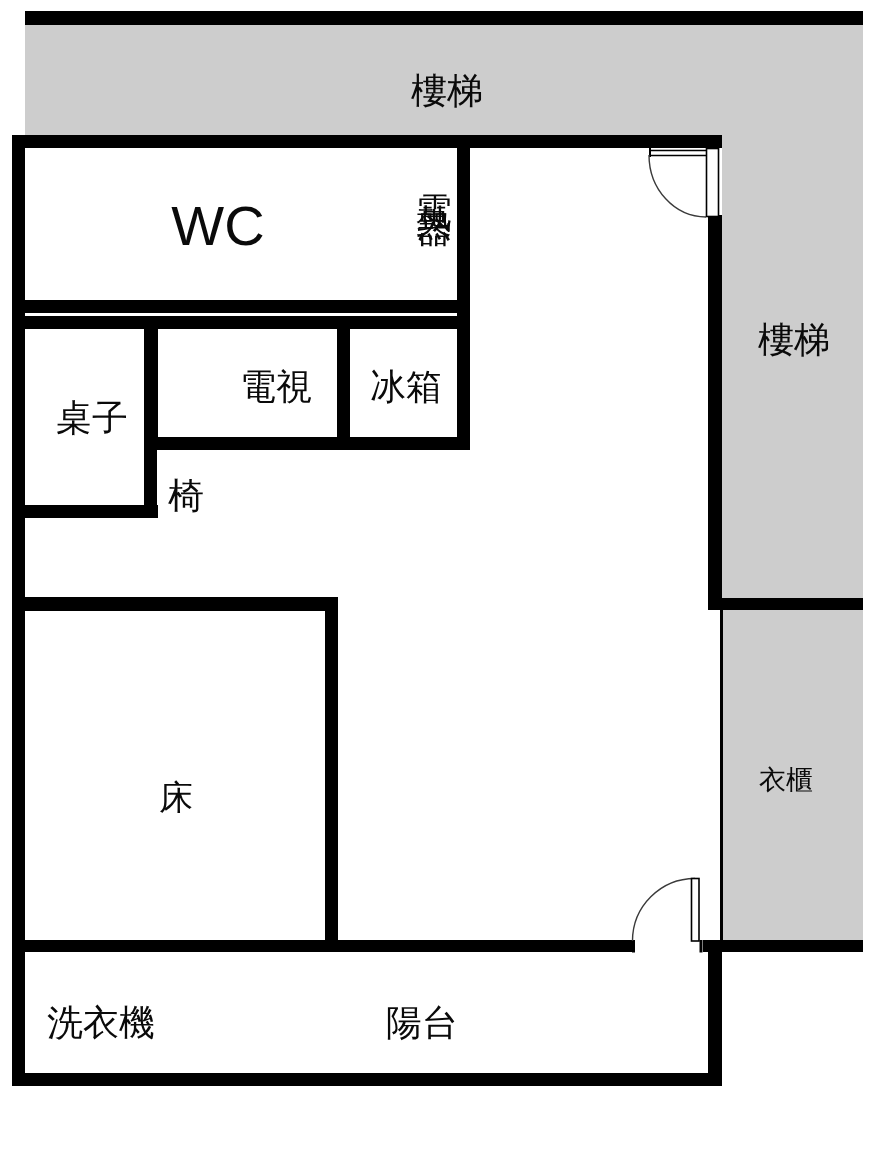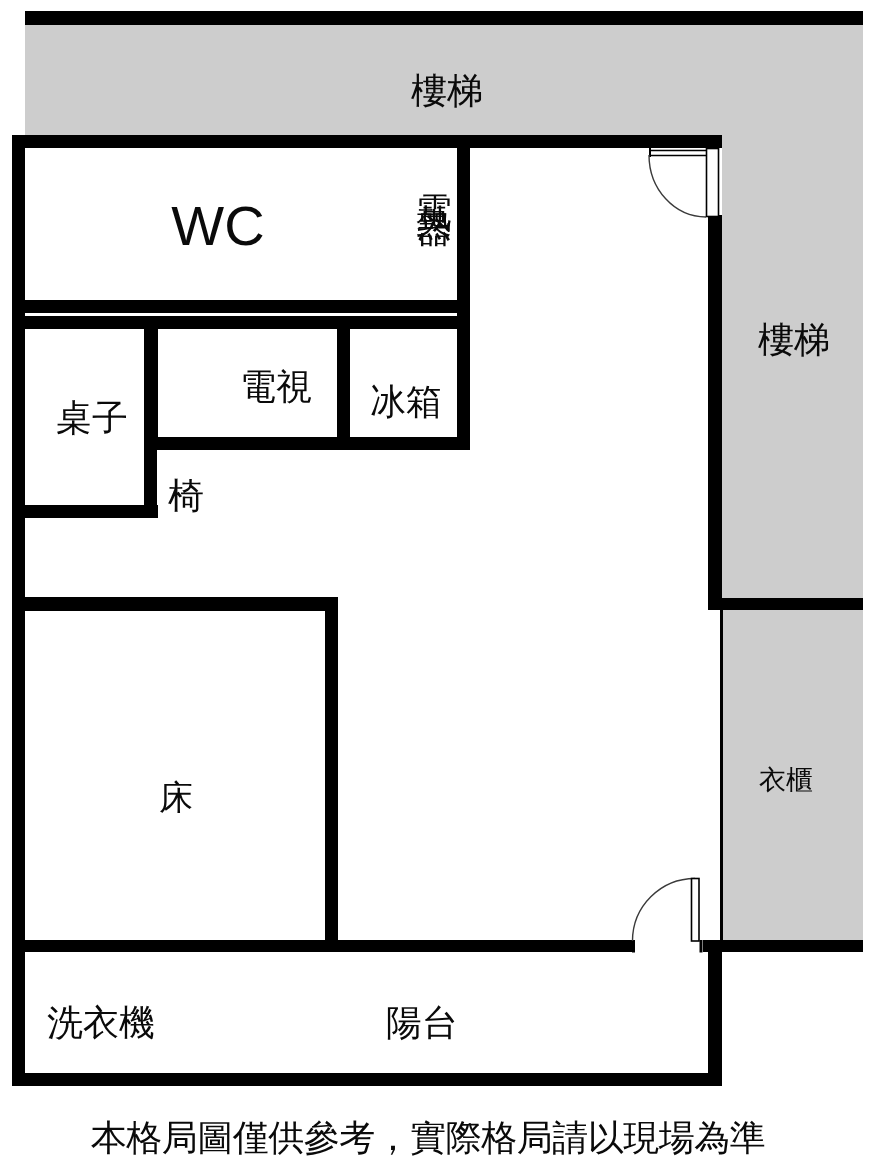--- a/index.html
+++ b/index.html
@@ -76,23 +76,22 @@
       <path d="M695,878.5 A62.5,62.5 0 0 0 632.5,941" stroke="#3a3a3a" stroke-width="1.4" fill="none"></path>
       <rect x="691.5" y="878.5" width="7.5" height="62.5" fill="#fff" stroke="#000" stroke-width="1.6"></rect>
     </g>
   </svg>
 
   <div class="lbl" style="left:447px;top:91px;">樓梯</div>
   <div class="lbl lbl-wc" style="left:218px;top:226px;">WC</div>
   <div class="lbl-vert" style="left:434px;top:166px;">電熱器</div>
   <div class="lbl" style="left:92px;top:418px;">桌子</div>
   <div class="lbl" style="left:244px;top:387px;margin-left:32px;">電視</div>
-  <div class="lbl" style="left:406px;top:387px;margin-top:15px;">冰箱</div>
+  <div class="lbl" style="left:406px;top:387px;">冰箱</div>
   <div class="lbl" style="left:186px;top:496px;">椅</div>
   <div class="lbl" style="left:794px;top:340px;">樓梯</div>
   <div class="lbl lbl-bed" style="left:176px;top:797px;">床</div>
   <div class="lbl lbl-wardrobe" style="left:786px;top:780px;">衣櫃</div>
   <div class="lbl" style="left:101px;top:1023px;">洗衣機</div>
   <div class="lbl" style="left:422px;top:1023px;text-align:center;">陽台</div>
 
-  <div class="caption" style="left:428px;top:1138px;">本格局圖僅供參考，實際格局請以現場為準</div>
 
 </div>
 
 </body></html>

